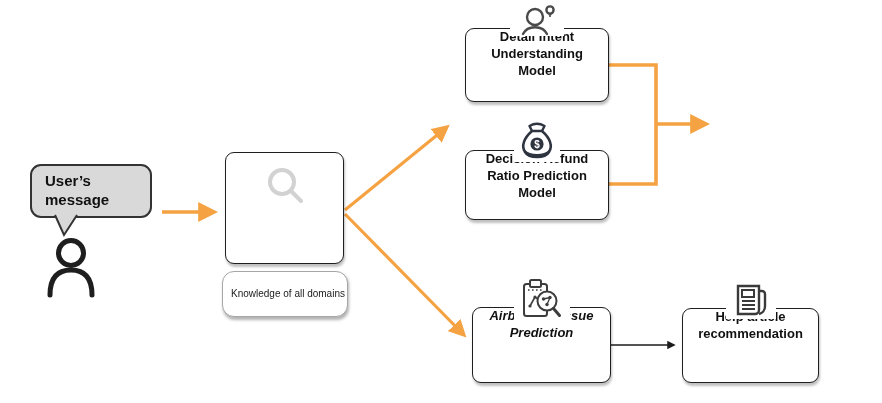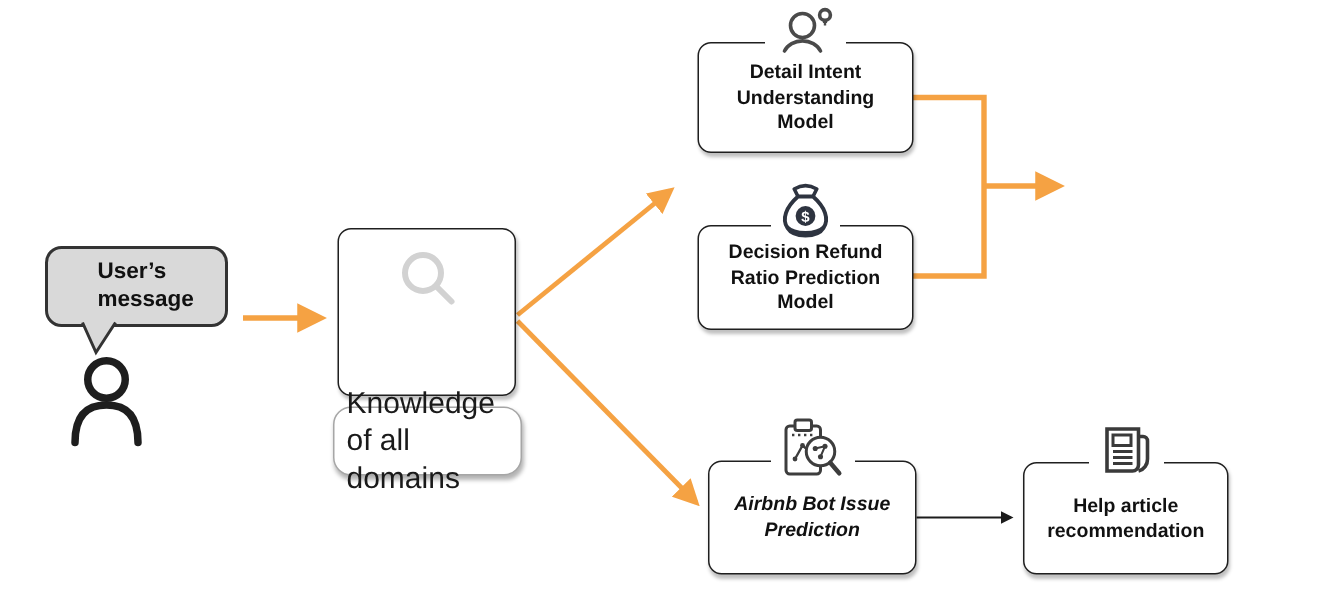--- a/index.html
+++ b/index.html
@@ -5,36 +5,36 @@
   html,body{margin:0;padding:0;background:#fff;font-family:"Liberation Sans",sans-serif;}
   #canvas{position:relative;width:882px;height:403px;background:#fff;overflow:hidden;}
   #edges{position:absolute;left:0;top:0;width:882px;height:403px;pointer-events:none;}
   .edge-orange{stroke:var(--arrow,#F5A243);fill:none;}
   .mk-orange{fill:var(--arrow,#F5A243);}
   .edge-black{stroke:#1c1c1c;fill:none;}
   .mk-black{fill:#1c1c1c;}
 
   .node{position:absolute;background:#fff;border:1.8px solid #1f1f1f;border-radius:9px;
         box-shadow:1px 2.5px 2.5px rgba(0,0,0,.25);display:flex;flex-direction:column;
-        align-items:center;justify-content:center;text-align:center;box-sizing:border-box;}
+        align-items:center;justify-content:flex-start;text-align:center;box-sizing:border-box;}
   .node .label{font-weight:bold;font-size:13px;line-height:1.3;color:#111;padding:0 6px;}
   .top-icon{position:absolute;left:50%;transform:translateX(-50%);background:#fff;
             padding:0 5px;line-height:0;}
 
   .bubble{position:absolute;left:30px;top:164px;width:122px;height:54px;background:var(--bubble_fill,#d9d9d9);
           border:2px solid #333;border-radius:11px;box-sizing:border-box;z-index:2;
           display:flex;align-items:center;}
-  .bubble .label{font-weight:bold;font-size:15px;line-height:1.25;color:#111;padding-left:13px;margin-left:20px;}
+  .bubble .label{font-weight:bold;font-size:15px;line-height:1.25;color:#111;padding-left:13px;}
   .bubble-tail{position:absolute;left:52px;top:214px;z-index:3;line-height:0;}
   .person{position:absolute;left:38px;top:233px;line-height:0;}
 
   .caption-bubble{position:absolute;left:222px;top:271px;width:126px;height:46px;background:#fff;
           border:1.4px solid #a6a6a6;border-radius:12px;box-shadow:1px 2.5px 3px rgba(0,0,0,.3);
           box-sizing:border-box;display:flex;align-items:center;}
-  .caption-bubble .label{font-size:20px;line-height:1.25;color:#1a1a1a;padding-left:8px;}
+  .caption-bubble .label{font-size:10px;line-height:1.25;color:#1a1a1a;padding-left:8px;}
 
   #node-domain{left:225px;top:152px;width:119px;height:112px;justify-content:flex-start;padding-top:12px;}
   #node-domain .label{margin-top:2px;}
   #node-detail{left:465px;top:28px;width:144px;height:74px;}
   #node-refund{left:465px;top:150px;width:144px;height:70px;}
   #node-decision{left:718px;top:77px;width:150px;height:93px;}
   #node-bot{left:472px;top:307px;width:139px;height:76px;font-style:italic;}
   #node-help{left:682px;top:308px;width:137px;height:75px;}
 </style>
 </head>

